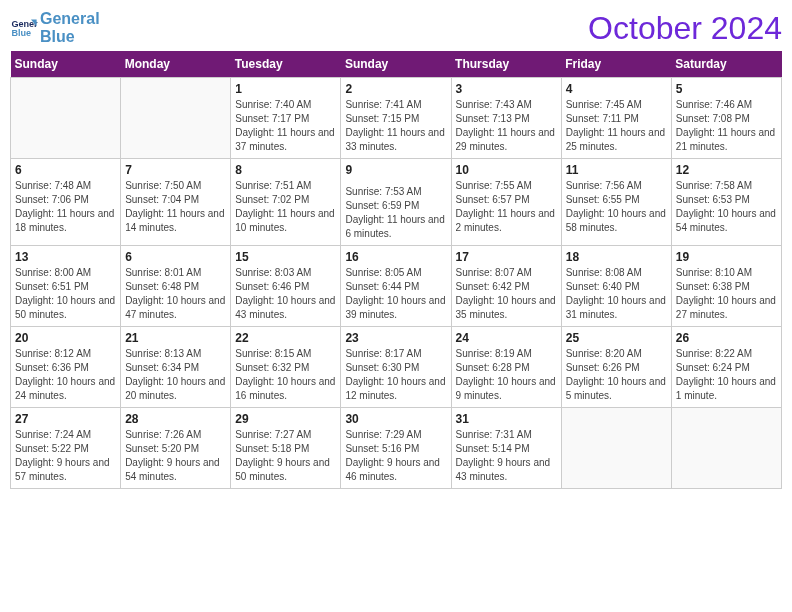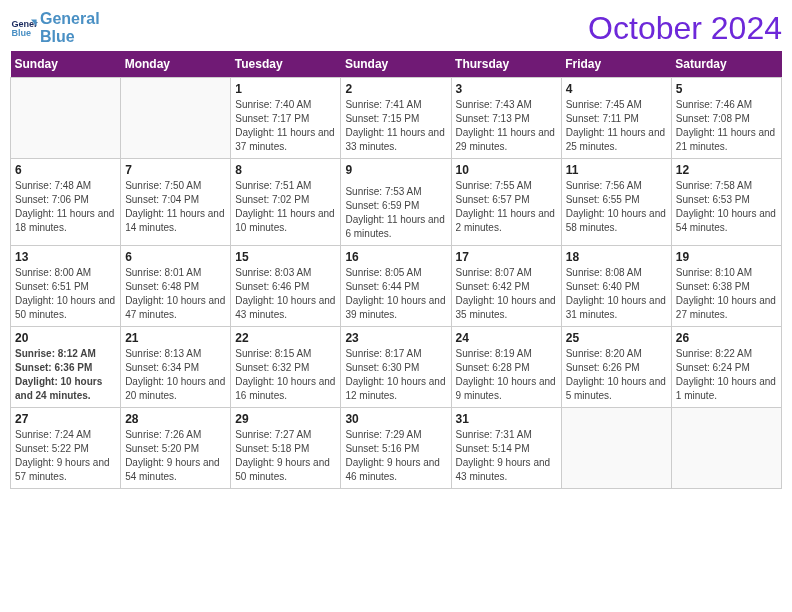--- a/index.html
+++ b/index.html
@@ -241,21 +241,21 @@
         <td>
           <div class="day-num">19</div>
           <div class="day-info" style="white-space: pre-line;">Sunrise: 8:10 AM
 Sunset: 6:38 PM
 Daylight: 10 hours and 27 minutes.</div>
         </td>
       </tr>
       <tr>
         <td>
           <div class="day-num">20</div>
-          <div class="day-info" style="white-space: pre-line; font-weight: bold;">Sunrise: 8:12 AM
+          <div class="day-info" style="white-space: pre-line;">Sunrise: 8:12 AM
 Sunset: 6:36 PM
 Daylight: 10 hours and 24 minutes.</div>
         </td>
         <td>
           <div class="day-num">21</div>
           <div class="day-info" style="white-space: pre-line;">Sunrise: 8:13 AM
 Sunset: 6:34 PM
 Daylight: 10 hours and 20 minutes.</div>
         </td>
         <td>

